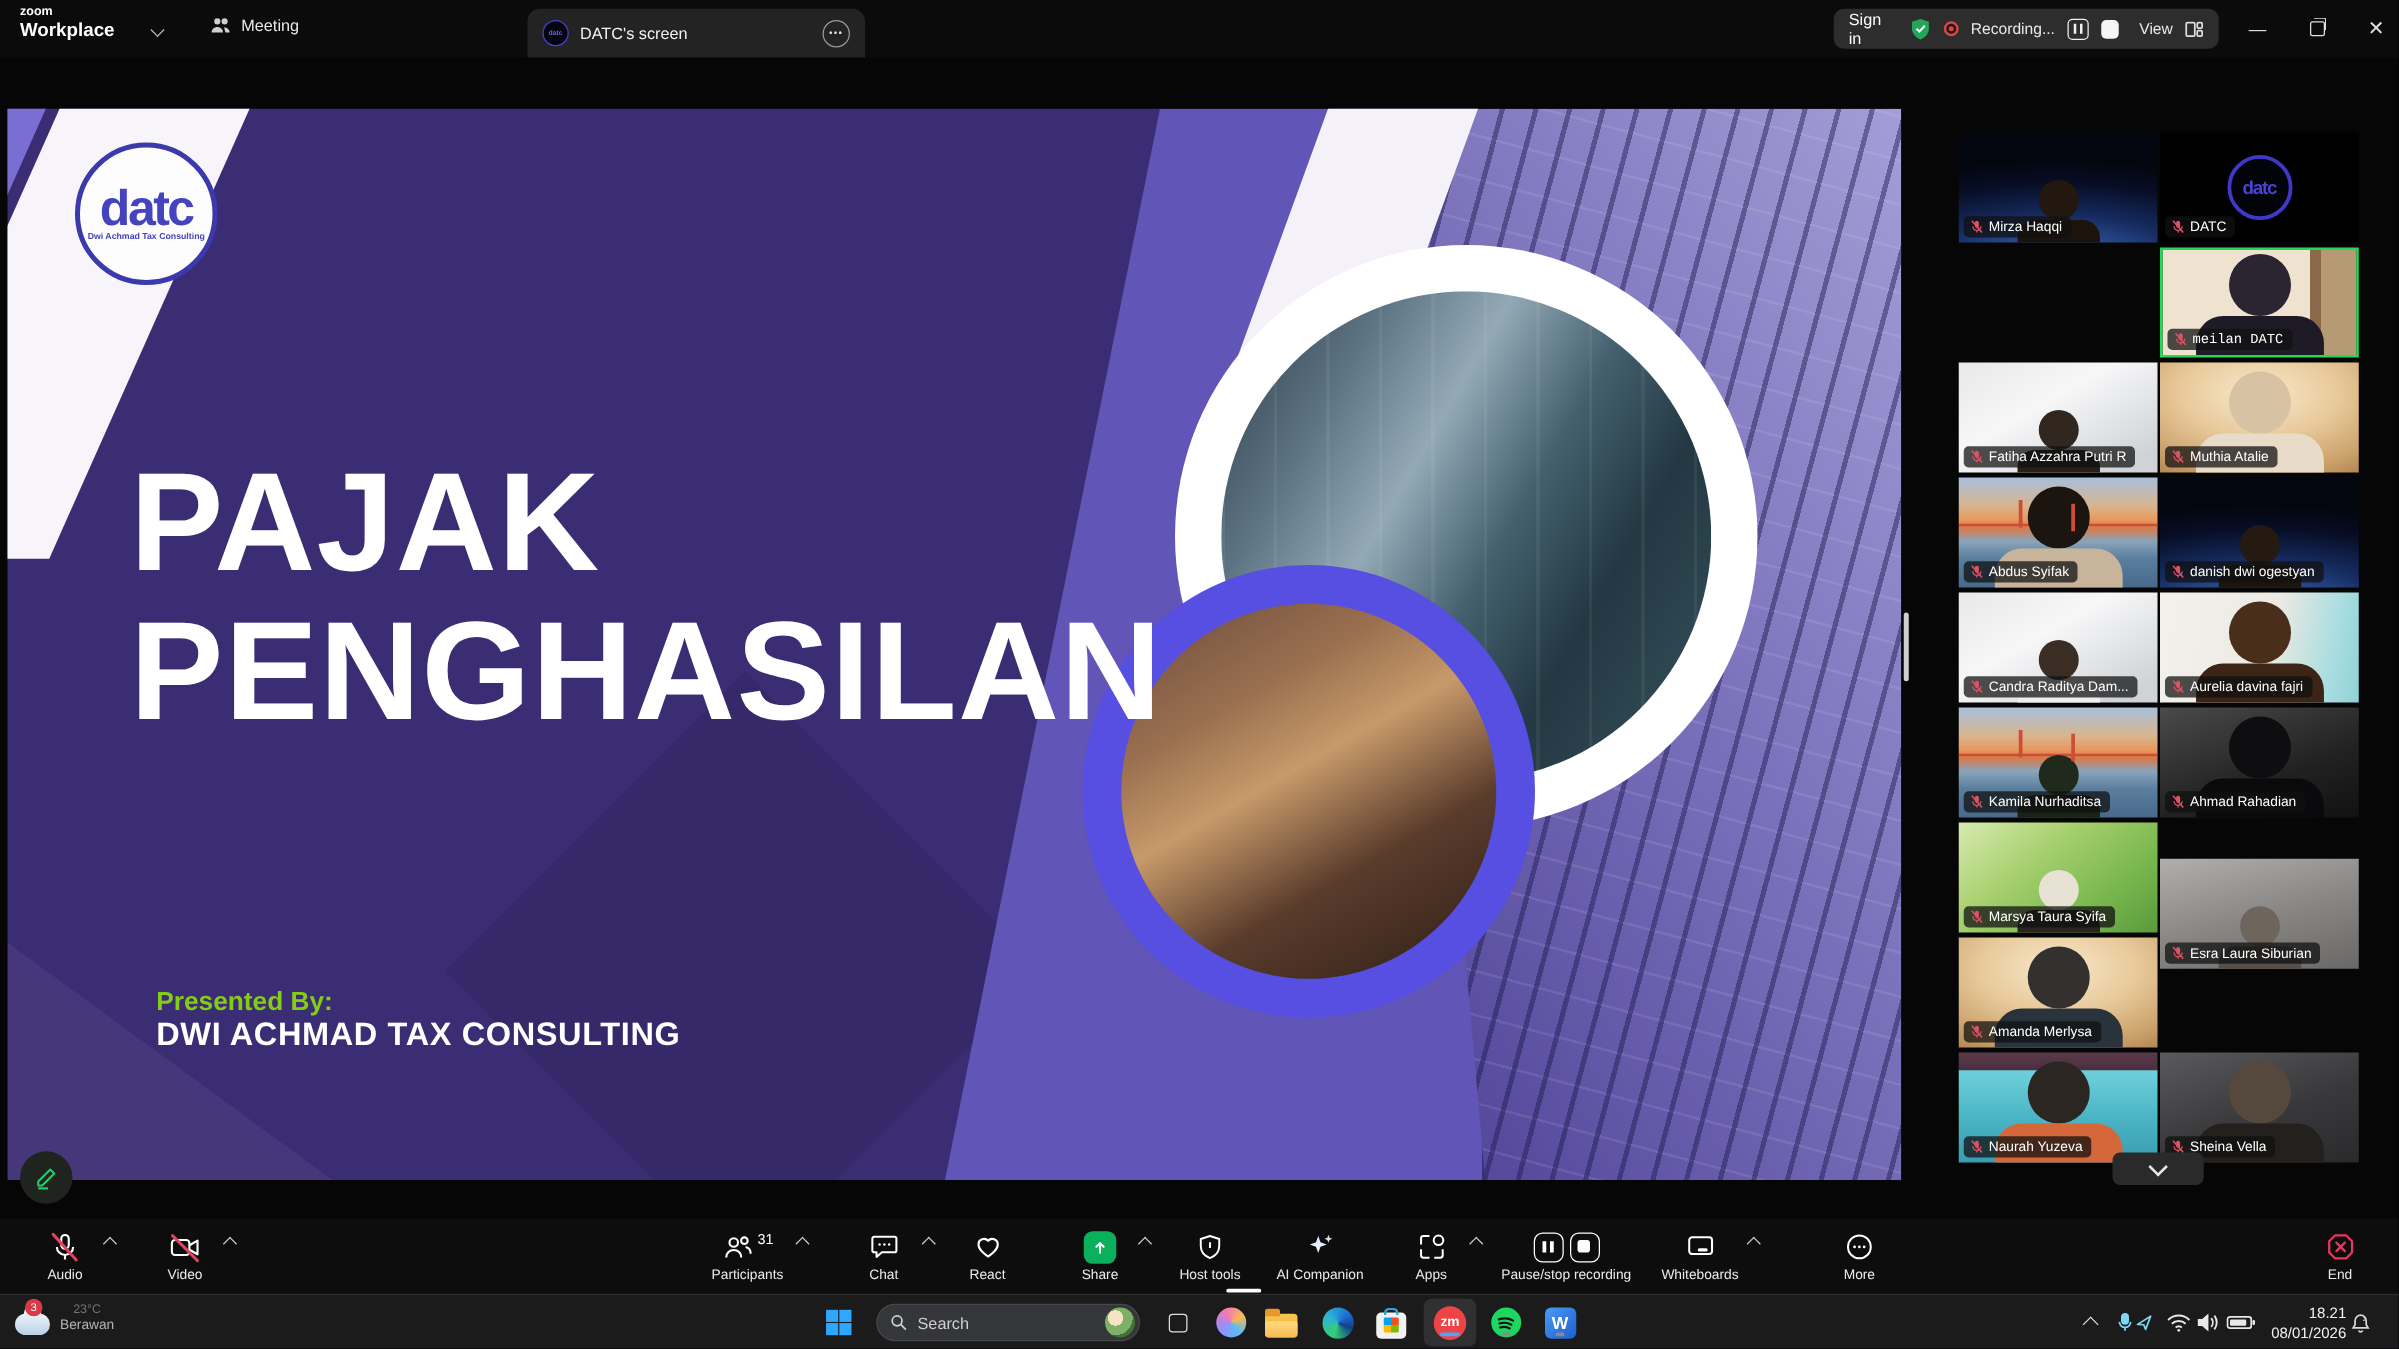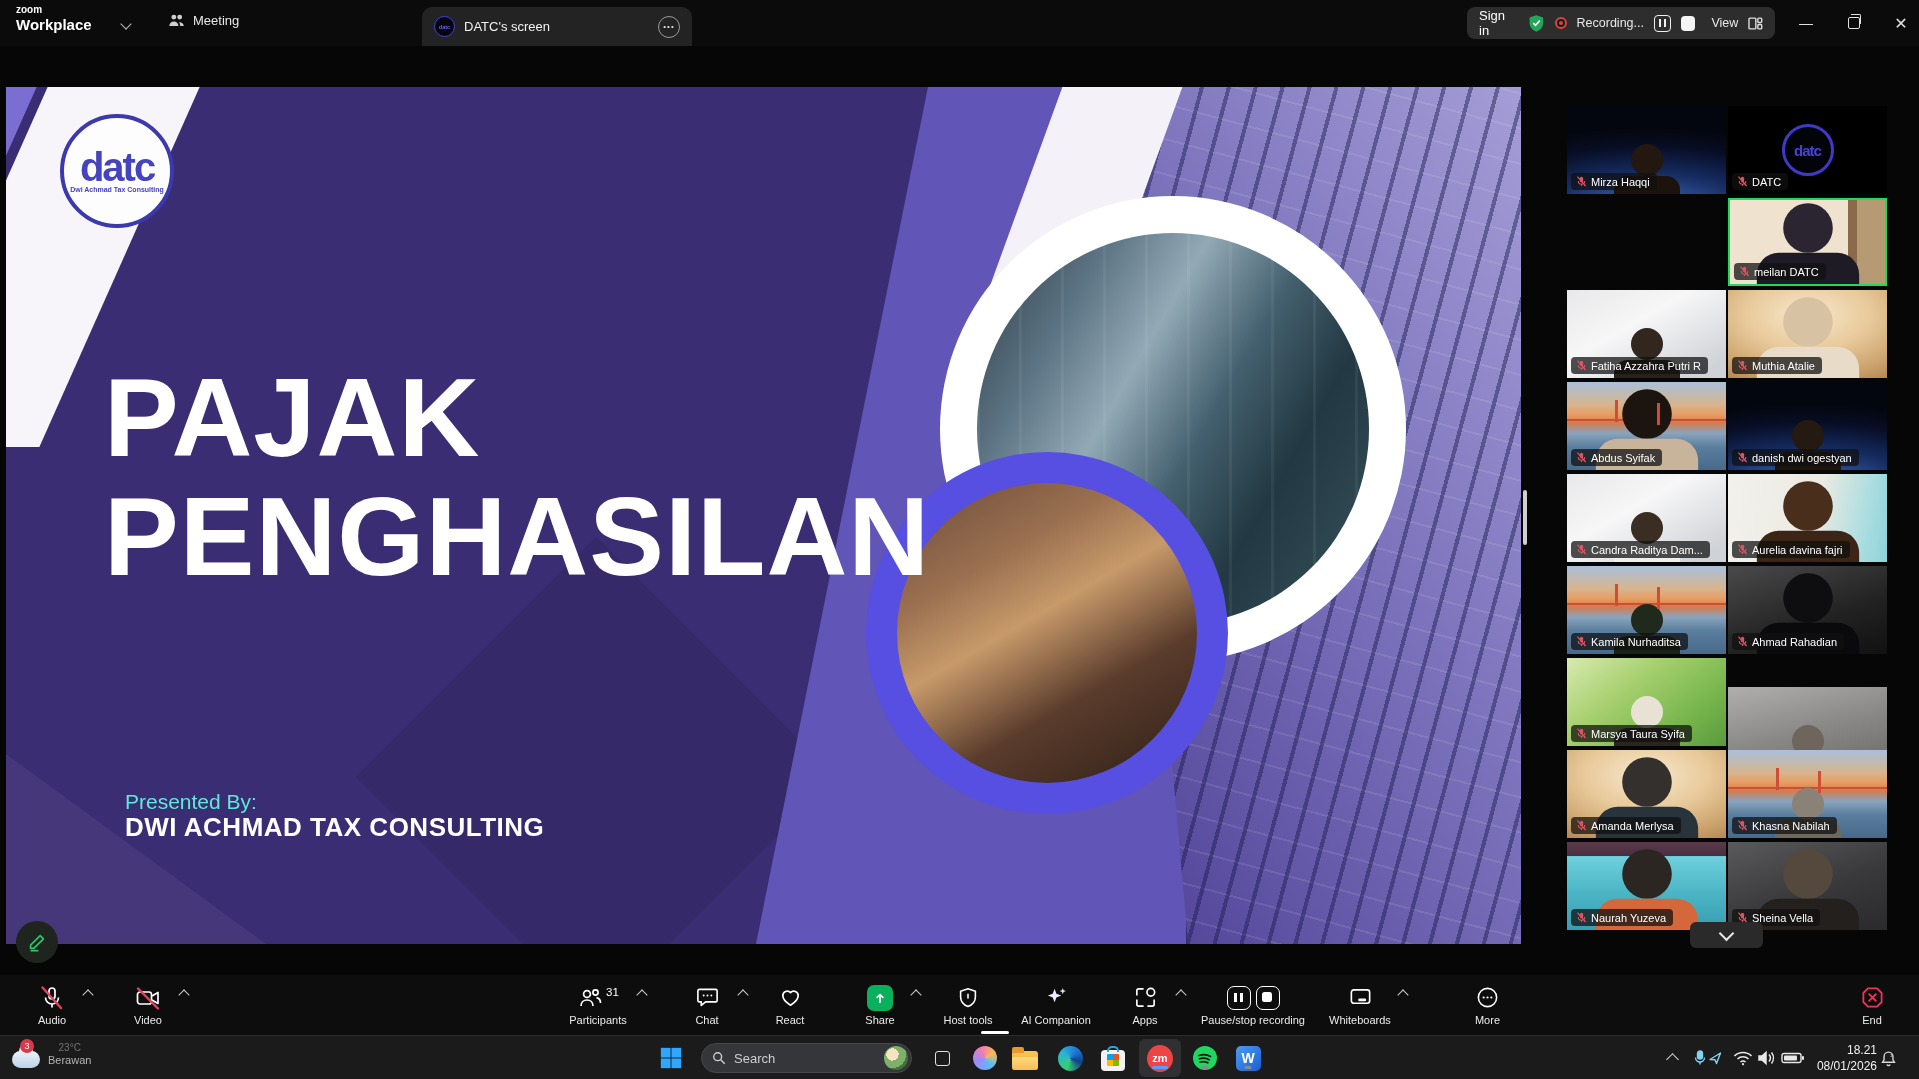--- a/index.html
+++ b/index.html
@@ -68,21 +68,21 @@
        repeating-linear-gradient(90deg, rgba(255,255,255,.06) 0 3px, transparent 3px 42px),
        linear-gradient(120deg,#2b3a44 0%,#5d7484 22%,#93a9b6 38%,#44606e 55%,#223842 72%,#3a545f 100%); }
   .circle-small { position:absolute; left:860px; top:365px; width:362px; height:362px; border-radius:50%; background:#574ee2; }
   .circle-small .photo { position:absolute; inset:31px; border-radius:50%;
       background: linear-gradient(150deg,#6b4a3a 0%,#9a7050 28%,#c89a6a 45%,#5a3c2c 68%,#2e1e16 100%); }
   .slide-title { position:absolute; left:98px; top:272px; font-size:112px; font-weight:bold;
                  line-height:1.06; letter-spacing:1px; color:#fff; }
   .pasal-badge { position:absolute; left:120px; top:534px; width:374px; height:69px; border-radius:35px;
                  background:#6e66e9; display:flex; align-items:center; justify-content:center;
                  font-size:52px; color:#fff; letter-spacing:1px; }
-  .presented { position:absolute; left:119px; top:703px; font-size:21px; color:#5eead4; }
+  .presented { position:absolute; left:119px; top:703px; font-size:21px; color:#84cc16;font-weight:bold; }
   .presenter { position:absolute; left:119px; top:725px; font-size:26px; font-weight:bold; color:#fff; letter-spacing:.5px; }
 
   .scroll-ind { position:absolute; left:1523px; top:490px; width:4px; height:55px; background:#cfcfcf; border-radius:2px; }
   .annotate-btn { position:absolute; left:16px; top:921px; width:42px; height:42px; border-radius:50%;
                   background:#20241f; display:flex; align-items:center; justify-content:center; }
 
   
   #panel { position:absolute; left:1565px; top:0; width:354px; height:1079px; }
   .tile { position:absolute; width:159px; height:88px; overflow:hidden; box-sizing:border-box; }
   .tile.active { border:2px solid #23d959; }
@@ -96,21 +96,21 @@
                 border-radius:14px 14px 0 0; background:var(--body,#241e18); }
   .sil.big { transform:translateX(-50%) scale(1.55); transform-origin:bottom center; }
   .t-space { background:radial-gradient(140% 95% at 50% 120%, #4e79c9 0%, #2c4d92 24%, #152a5e 48%, #070d24 78%, #04060f 100%); }
   .t-datc { background:#000; display:flex; align-items:center; justify-content:center; }
   .mini-logo { width:52px; height:52px; border-radius:50%; border:3px solid #4038c8; box-sizing:border-box;
                background:#03030a; display:flex; align-items:center; justify-content:center;
                font-size:15px; font-weight:bold; color:#4a42d4; letter-spacing:-1px; }
   .t-books { background:
       repeating-linear-gradient(180deg, transparent 0 26px, rgba(22,16,10,.85) 26px 30px),
       repeating-linear-gradient(90deg,#8a4a38 0 7px,#39543f 7px 13px,#977b3a 13px 20px,#54386b 20px 26px,#8f5a45 26px 33px,#31506b 33px 39px,#7a6a55 39px 45px); }
-  .t-room { background:linear-gradient(90deg, #efe3d0 0 76%, #8a6a4a 76% 82%, #b59a74 82% 100%); }
+  .t-room { background:linear-gradient(90deg, #efe3d0 0 76%, #8a6a4a 76% 82%, #b59a74 82% 100%);font-family:Liberation Mono, monospace; }
   .t-white { background:linear-gradient(150deg,#e8e8ea,#f7f7f8 40%,#cfd2d6 90%); }
   .t-warm { background:radial-gradient(95% 95% at 50% 28%, #f7e9cc 0%, #e8c99a 42%, #caa06a 76%, #a87c4a 100%); }
   .t-bridge { background:linear-gradient(180deg,#a8c0dc 0%,#d8b48e 26%,#e89a5e 38%,#d87a4a 46%,#8aa4bc 58%,#5a7e9e 74%,#47698a 100%); }
   .t-bridge::before { content:""; position:absolute; left:0; right:0; top:42%; height:2.5px; background:#cc4e36; }
   .t-bridge::after { content:""; position:absolute; left:30%; top:20%; width:3px; height:22px; background:#cc4e36;
                      box-shadow:42px 3px 0 #cc4e36; }
   .t-wall { background:linear-gradient(100deg,#f2f1ec 0%,#eceae2 55%,#a8dde0 85%,#8fd2d8 100%); }
   .t-dark { background:linear-gradient(160deg,#4a4a4c,#222 60%,#111);padding-left:32px; }
   .t-grass { background:linear-gradient(140deg,#d8eab0 0%,#a8d070 35%,#7ab84e 70%,#5a9a3c 100%); }
   .t-grey { background:linear-gradient(165deg,#b0afae,#8a8886 50%,#6a6866);margin-top:29px; }
@@ -439,32 +439,20 @@
       <div class="namepill">
           <svg width="13" height="13" viewBox="0 0 16 16">
             <rect x="6" y="2" width="4" height="7" rx="2" fill="#e05263"></rect>
             <path d="M4 7.5a4 4 0 0 0 8 0" stroke="#e05263" fill="none" stroke-width="1.3"></path>
             <line x1="8" y1="11.5" x2="8" y2="13.5" stroke="#e05263" stroke-width="1.3"></line>
             <line x1="3" y1="2" x2="13" y2="13.5" stroke="#e05263" stroke-width="1.6"></line>
           </svg>
           <span>Amanda Merlysa</span>
         </div>
     </div>
-    <div class="tile t-bridge" style="left:163px; top:750px;">
-      <div class="sil" style="--head:#8a8276;--body:#6e675c;"></div>
-      <div class="namepill">
-          <svg width="13" height="13" viewBox="0 0 16 16">
-            <rect x="6" y="2" width="4" height="7" rx="2" fill="#e05263"></rect>
-            <path d="M4 7.5a4 4 0 0 0 8 0" stroke="#e05263" fill="none" stroke-width="1.3"></path>
-            <line x1="8" y1="11.5" x2="8" y2="13.5" stroke="#e05263" stroke-width="1.3"></line>
-            <line x1="3" y1="2" x2="13" y2="13.5" stroke="#e05263" stroke-width="1.6"></line>
-          </svg>
-          <span>Khasna Nabilah</span>
-        </div>
-    </div>
 
     <div class="tile t-sponge" style="left:2px; top:842px;">
       <div class="sil big" style="--head:#2c2622;--body:#d4683a;"></div>
       <div class="namepill">
           <svg width="13" height="13" viewBox="0 0 16 16">
             <rect x="6" y="2" width="4" height="7" rx="2" fill="#e05263"></rect>
             <path d="M4 7.5a4 4 0 0 0 8 0" stroke="#e05263" fill="none" stroke-width="1.3"></path>
             <line x1="8" y1="11.5" x2="8" y2="13.5" stroke="#e05263" stroke-width="1.3"></line>
             <line x1="3" y1="2" x2="13" y2="13.5" stroke="#e05263" stroke-width="1.6"></line>
           </svg>

